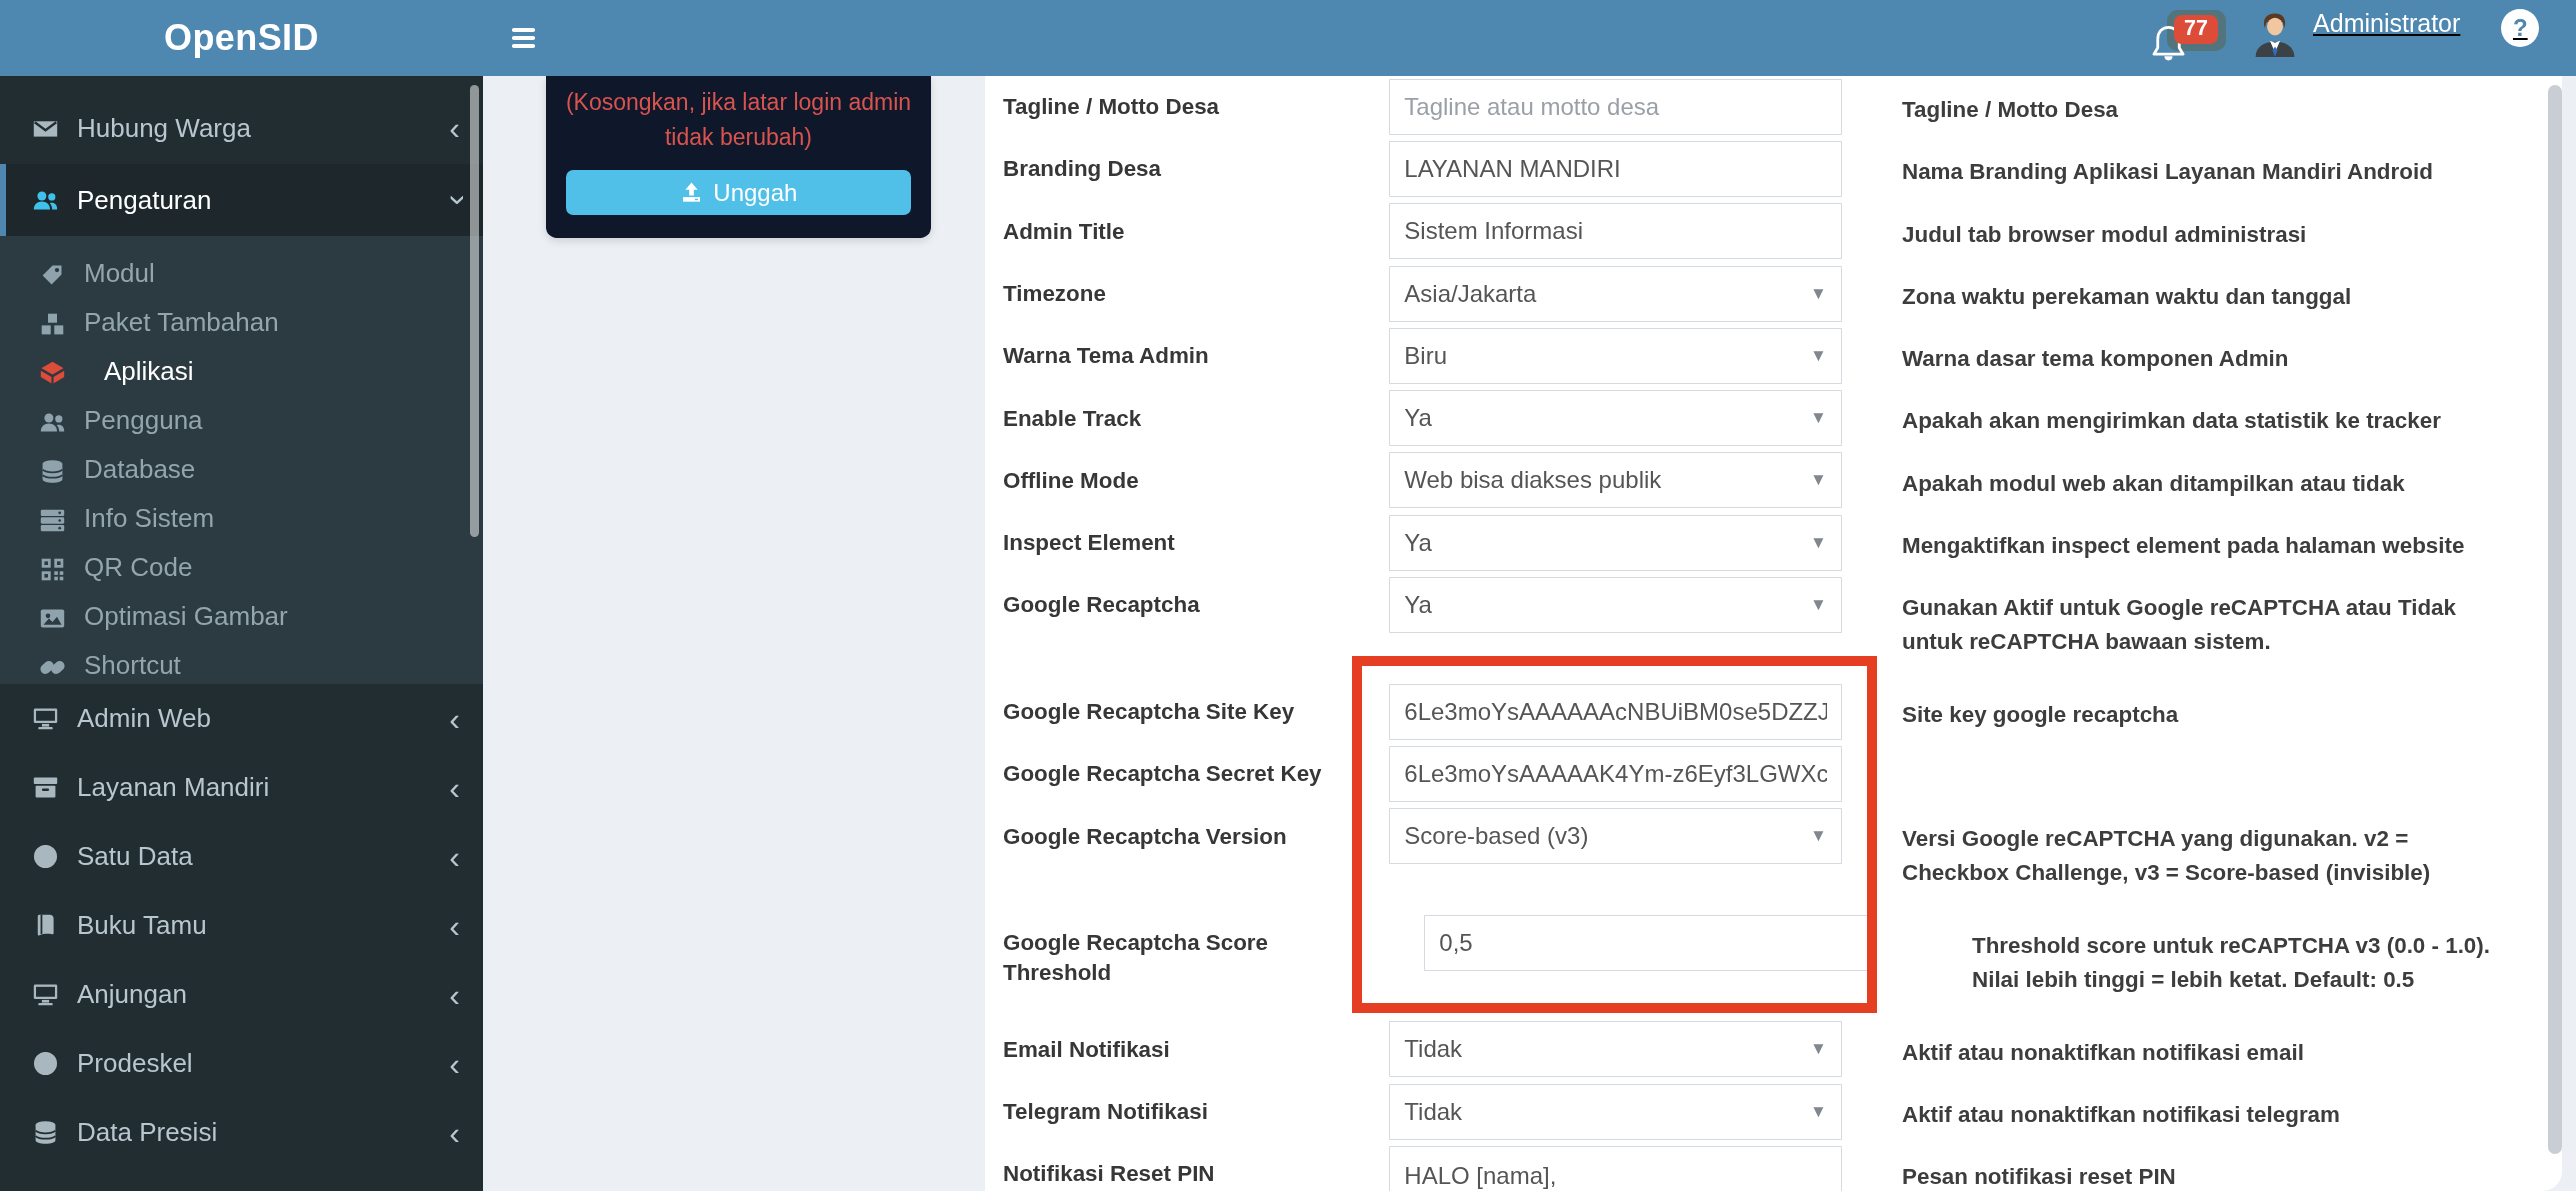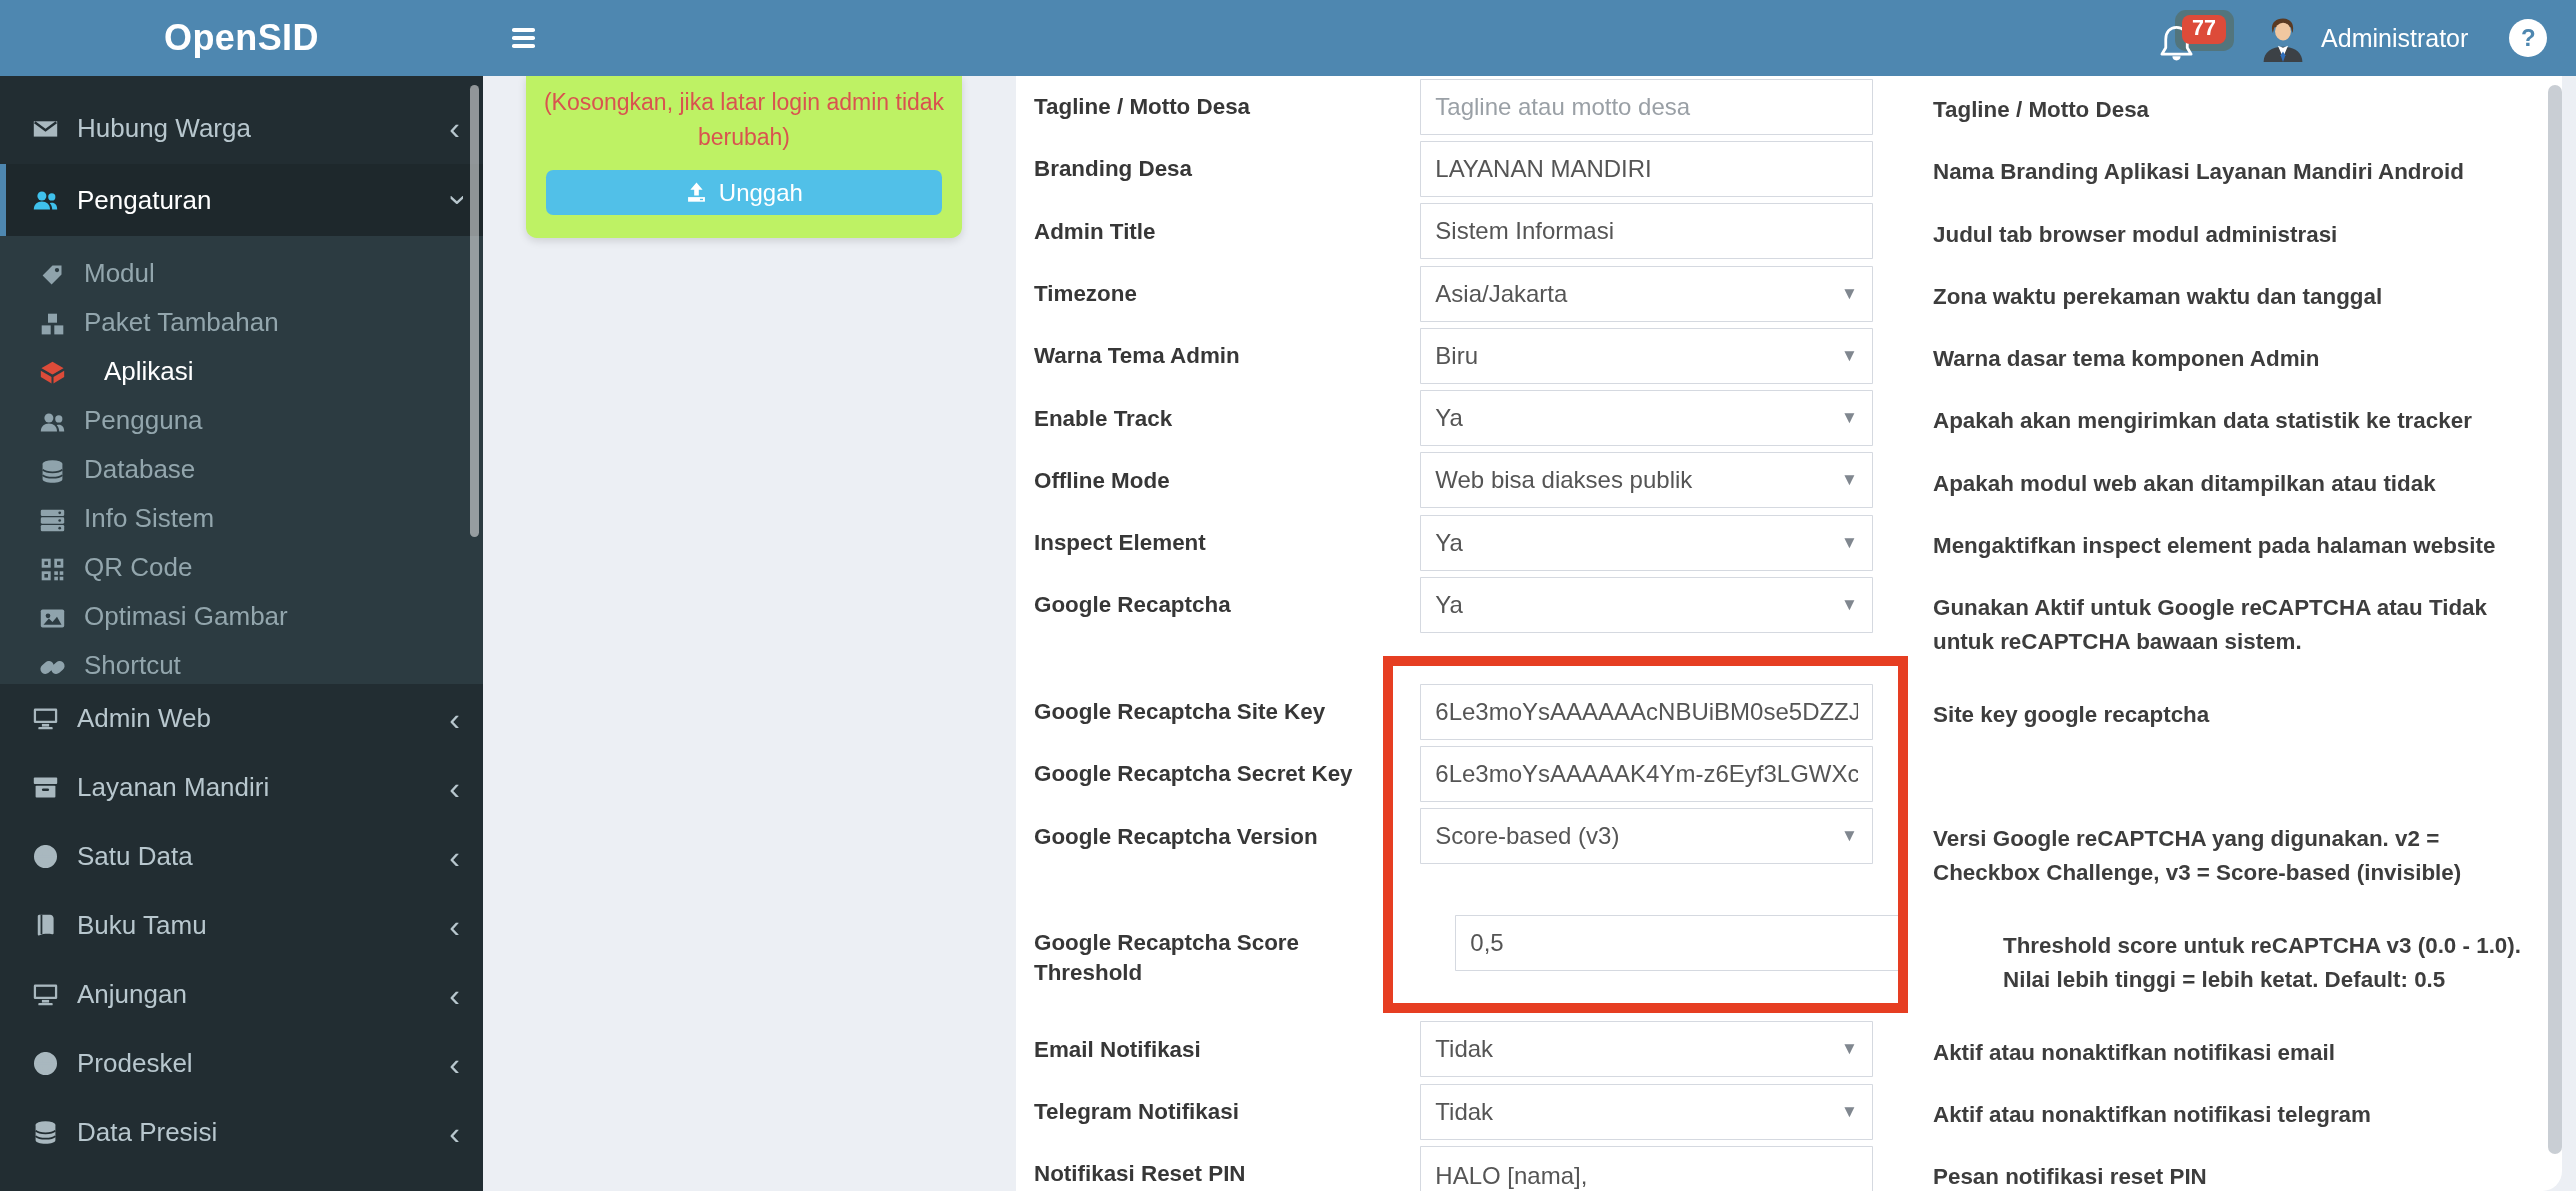--- a/index.html
+++ b/index.html
@@ -6,21 +6,21 @@
   body{width:2576px;height:1191px;overflow:hidden;font-family:"Liberation Sans","DejaVu Sans",sans-serif;background:#eceff4;}
   .page{position:absolute;inset:0;width:2576px;height:1191px;}
 
   
   .navbar{position:absolute;top:0;left:0;right:0;height:76px;background:#4e87b0;display:flex;z-index:30;}
   .logo{width:483px;height:76px;display:flex;align-items:center;justify-content:center;
         color:#fff;font-size:36px;font-weight:bold;letter-spacing:0.4px;}
   .nav-main{flex:1;display:flex;align-items:center;padding-left:29px;}
   .hamburger{width:23px;cursor:pointer;display:flex;flex-direction:column;gap:4.5px;}
   .hamburger i{display:block;height:3.6px;background:#fff;border-radius:1.8px;}
-  .nav-right{margin-left:auto;display:flex;align-items:center;padding-right:18px;}
+  .nav-right{margin-left:auto;display:flex;align-items:flex-start;padding-right:26px;text-decoration:underline;}
   .bell-wrap{position:relative;width:77px;height:59px;margin-right:25px;cursor:pointer;}
   .badge-back{position:absolute;top:1.8px;right:0;width:59px;height:41px;border-radius:10.7px;background:rgba(86,107,93,.62);}
   .bell-svg{position:absolute;left:0;bottom:1.8px;}
   .badge{position:absolute;top:6.3px;right:8px;background:#dd4b39;color:#fff;font-size:21.5px;font-weight:bold;
          padding:2.7px 9.8px;border-radius:8px;line-height:1.1;}
   .avatar{width:48px;height:48px;margin-right:14.3px;}
   .username{color:#fff;font-size:25px;margin-right:41px;}
   .help-btn{width:38px;height:38px;border-radius:50%;background:#fff;color:#4e87b0;display:flex;align-items:center;
             justify-content:center;font-size:24px;font-weight:bold;margin-right:10.7px;cursor:pointer;}
 
@@ -41,21 +41,21 @@
   .submenu{background:#2c3b41;--hole:#2c3b41;padding:3.6px 0;}
   .sub{height:49px;display:flex;align-items:flex-end;padding:0 23px 0 39px;color:#93a6ad;font-size:26px;cursor:pointer;}
   .sub .mi{flex:0 0 27px;margin-right:18px;color:#8fa3ac;}
   .sub.active-sub{color:#fff;gap:20px;}
   .sub.active-sub .mi{color:#dd4b39;}
   .mi{width:27px;height:27px;}
   .mi svg{width:27px;height:27px;display:block;fill:currentColor;}
 
   
   .content{position:absolute;left:483px;top:76px;right:0;bottom:0;background:#eceff4;display:flex;align-items:flex-start;}
-  .upload-card{margin-left:43px;width:436px;background:#bef264;border-radius:0 0 10.7px 10.7px;
+  .upload-card{margin-left:63px;width:385px;background:#0f172a;border-radius:0 0 10.7px 10.7px;
                box-shadow:0 2.7px 8px rgba(0,0,0,.13);}
   .note{padding:9px 7.2px 0;color:#d9534f;font-size:23px;line-height:1.5;text-align:center;}
   .btn-zone{padding:16px 19.7px 23px;}
   .upload-btn{height:45px;background:#51c0e8;border-radius:7.2px;color:#fff;font-size:24px;display:flex;
               align-items:center;justify-content:center;gap:10.7px;cursor:pointer;}
   .upload-btn svg{width:23px;height:23px;fill:#fff;}
 
   .form-card{margin-left:54px;flex:1;margin-right:14.3px;height:1115px;background:#fff;border-radius:0 0 19.7px 0;
              padding:2.7px 0 0 18px;box-sizing:border-box;position:relative;overflow:hidden;}
   .frow{display:flex;align-items:flex-start;margin-bottom:6.3px;}

